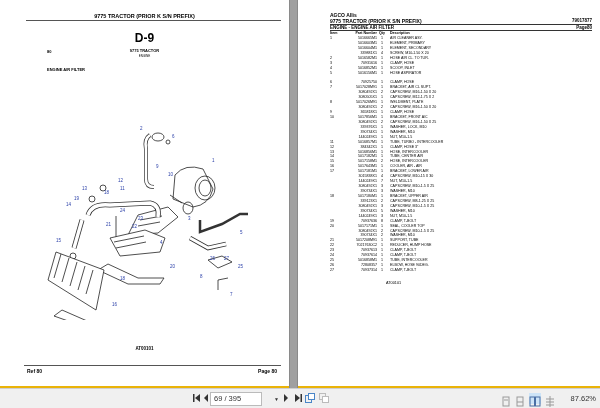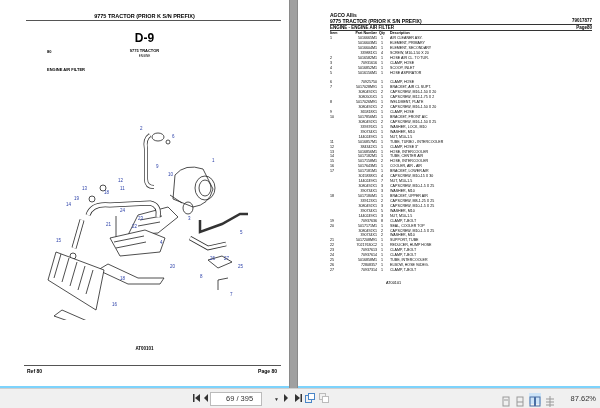--- a/index.html
+++ b/index.html
@@ -1,17 +1,17 @@
 <!DOCTYPE html>
 <html><head>
 <meta charset="utf-8">
 <style>
   * { box-sizing: border-box; margin: 0; padding: 0; }
   html, body { width: 600px; height: 408px; overflow: hidden; background: #a8a8a8; font-family: "Liberation Sans", sans-serif; }
-  .viewer { position: relative; width: 600px; height: 388px; background: #7dd3fc; }
+  .viewer { position: relative; width: 600px; height: 388px; background: #eab308; }
   .page { position: absolute; top: 0; background: #fff; height: 386px; }
   .page-left { left: 0; width: 289px; }
   .page-right { left: 298px; width: 302px; }
   .divider { position: absolute; left: 289px; top: 0; width: 9px; height: 388px; background: #a0a0a0; border-left: 1px solid #8a8a8a; border-right: 1px solid #8a8a8a; }
 
   
   .lp-title { position: absolute; top: 13px; left: 0; width: 289px; text-align: center; font-size: 5.5px; font-weight: bold; }
   .lp-rule { position: absolute; top: 20px; left: 26px; width: 255px; height: 1px; background: #555; }
   .lp-code { position: absolute; top: 31px; left: 0; width: 289px; text-align: center; font-size: 12px; font-weight: bold; }
   .lp-ref { position: absolute; top: 49px; left: 47px; font-size: 4px; font-weight: bold; }
@@ -37,21 +37,21 @@
   .rp-head { font-weight: bold; }
   .c-item { width: 14px; }
   .c-part { width: 33px; text-align: right; }
   .c-qty { width: 10px; text-align: center; }
   .c-desc { flex: 1; padding-left: 3px; }
   .rp-fig { position: absolute; top: 281px; left: 88px; font-size: 3.8px; }
 
   
   .toolbar { position: absolute; left: 0; top: 388px; width: 600px; height: 20px; background: #f0f0f0; border-top: 1px solid #cfcfcf; }
   .tb-btn { position: absolute; top: 4px; height: 12px; font-size: 8px; line-height: 12px; color: #333; text-align: center; cursor: pointer; }
-  .page-input { position: absolute; left: 210px; top: 3px; width: 52px; height: 14px; background: #fff; border: 1px solid #bbb; font-size: 7.5px; line-height: 12px; padding-left: 15px; color: #333; }
+  .page-input { position: absolute; left: 210px; top: 3px; width: 52px; height: 14px; background: #fff; border: 1px solid #bbb; font-size: 7.5px; line-height: 12px; padding-left: 3px; color: #333; }
   .page-drop { position: absolute; left: 272px; top: 3px; width: 9px; height: 14px; font-size: 5px; line-height: 14px; text-align: center; color: #333; }
   .zoom-val { position: absolute; right: 4px; top: 4px; font-size: 7.5px; line-height: 12px; color: #333; }
   .view-btn { position: absolute; top: 4px; width: 10px; height: 11px; }
   .view-btn.active { background: #cde4f7; }
 </style>
 </head>
 <body>
 
 <div class="viewer">
 

